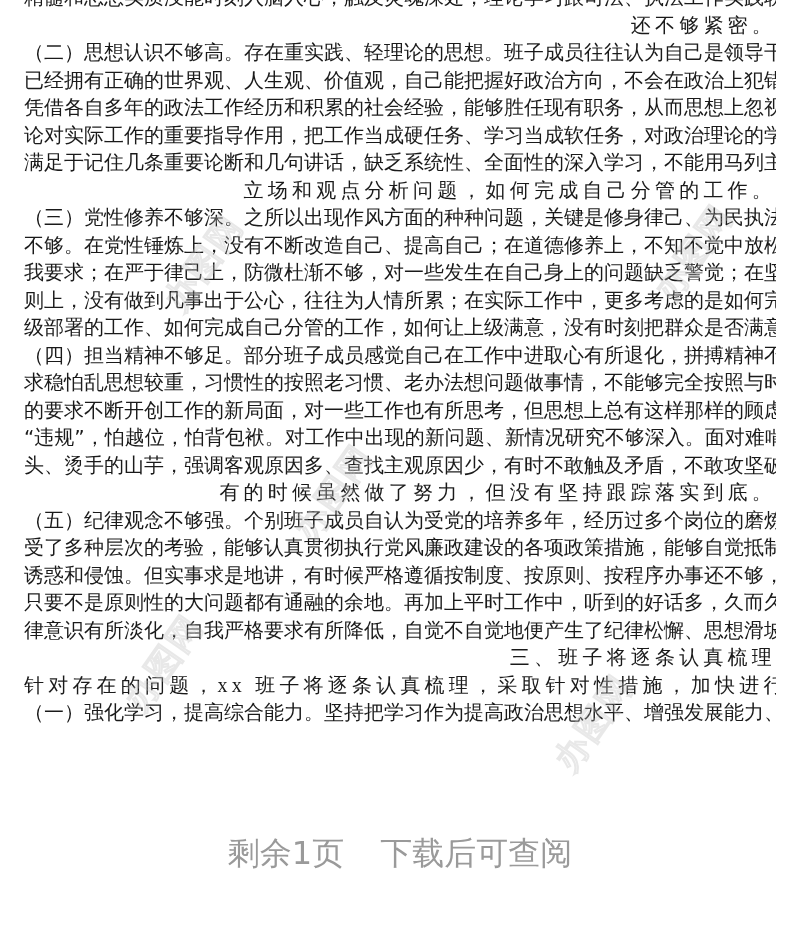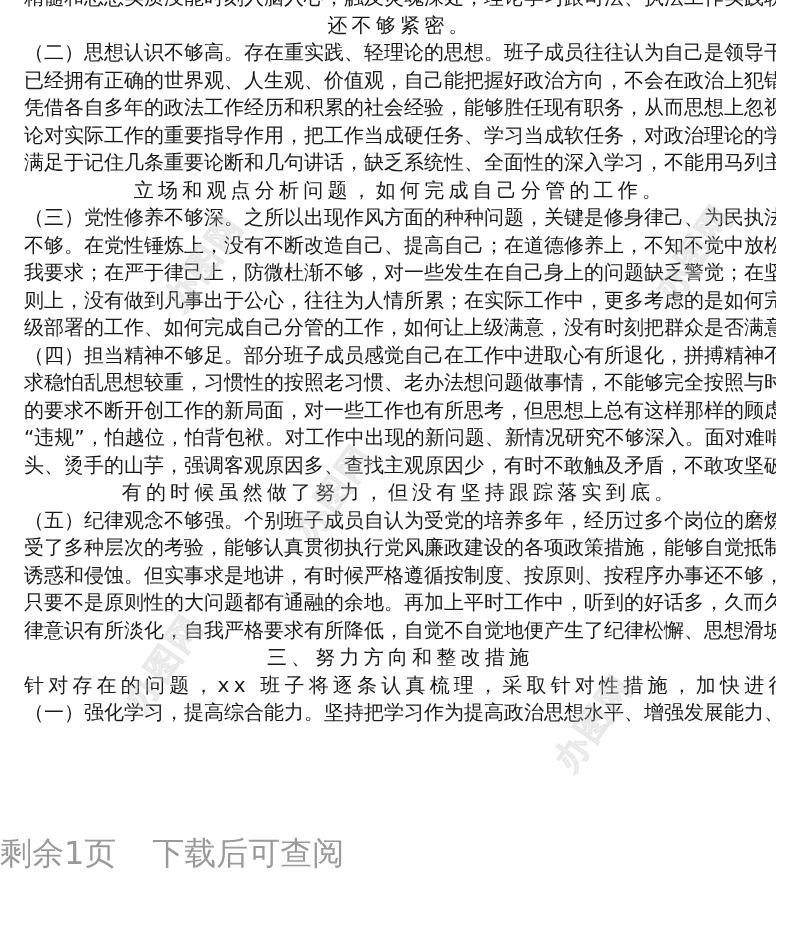--- a/index.html
+++ b/index.html
@@ -26,40 +26,41 @@
     line-height: 27.5px;
     font-size: 20px;
     white-space: nowrap;
     overflow: hidden;
   }
   .line.full {
     text-align: justify;
     text-align-last: justify;
   }
   .line.part {
-    text-align: center;
+    text-align: right;
     letter-spacing: 4.2px;
+    font-family: Liberation Serif, serif;
   }
   .watermark {
     position: absolute;
     font-size: 34px;
     font-weight: bold;
     color: transparent;
     -webkit-text-stroke: 1px rgba(190,190,190,0.35);
     transform: rotate(-55deg);
     white-space: nowrap;
     pointer-events: none;
     letter-spacing: 2px;
   }
   .footer {
     position: absolute;
     left: 0;
     top: 832px;
     width: 800px;
-    text-align: left;
+    text-align: center;
     font-size: 32px;
     color: #9a9a9a;
     line-height: 42px;
   }
   .footer .gap {
     display: inline-block;
     width: 36px;
   }
 </style>
 </head>
@@ -83,21 +84,21 @@
     <div class="line full">求稳怕乱思想较重，习惯性的按照老习惯、老办法想问题做事情，不能够完全按照与时俱进</div>
     <div class="line full">的要求不断开创工作的新局面，对一些工作也有所思考，但思想上总有这样那样的顾虑，怕</div>
     <div class="line full">“违规”，怕越位，怕背包袱。对工作中出现的新问题、新情况研究不够深入。面对难啃的骨</div>
     <div class="line full">头、烫手的山芋，强调客观原因多、查找主观原因少，有时不敢触及矛盾，不敢攻坚破难，</div>
     <div class="line part">有的时候虽然做了努力，但没有坚持跟踪落实到底。</div>
     <div class="line full">（五）纪律观念不够强。个别班子成员自认为受党的培养多年，经历过多个岗位的磨炼，经</div>
     <div class="line full">受了多种层次的考验，能够认真贯彻执行党风廉政建设的各项政策措施，能够自觉抵制各种</div>
     <div class="line full">诱惑和侵蚀。但实事求是地讲，有时候严格遵循按制度、按原则、按程序办事还不够，以为</div>
     <div class="line full">只要不是原则性的大问题都有通融的余地。再加上平时工作中，听到的好话多，久而久之纪</div>
     <div class="line full">律意识有所淡化，自我严格要求有所降低，自觉不自觉地便产生了纪律松懈、思想滑坡。</div>
-    <div class="line part">三、努力方向和整改措施</div>
+    <div class="line part">三、班子将逐条认真梳理</div>
     <div class="line part">针对存在的问题，xx 班子将逐条认真梳理，采取针对性措施，加快进行整改。</div>
     <div class="line full">（一）强化学习，提高综合能力。坚持把学习作为提高政治思想水平、增强发展能力、创新</div>
   </div>
 
 <div class="watermark" style="left:150px; top:240px;">办图网</div>
 <div class="watermark" style="left:640px; top:230px;">办图网</div>
 <div class="watermark" style="left:280px; top:470px;">办图网</div>
 <div class="watermark" style="left:110px; top:640px;">办图网</div>
 <div class="watermark" style="left:540px; top:700px;">办图网</div>
 

